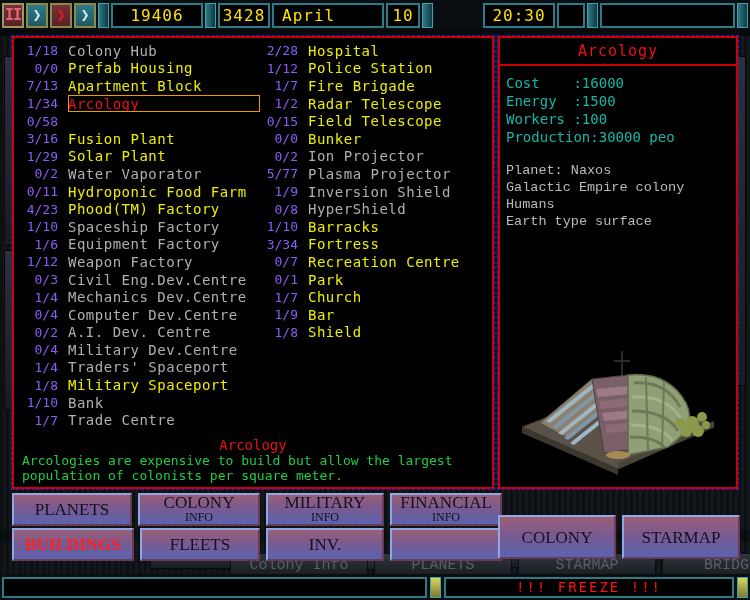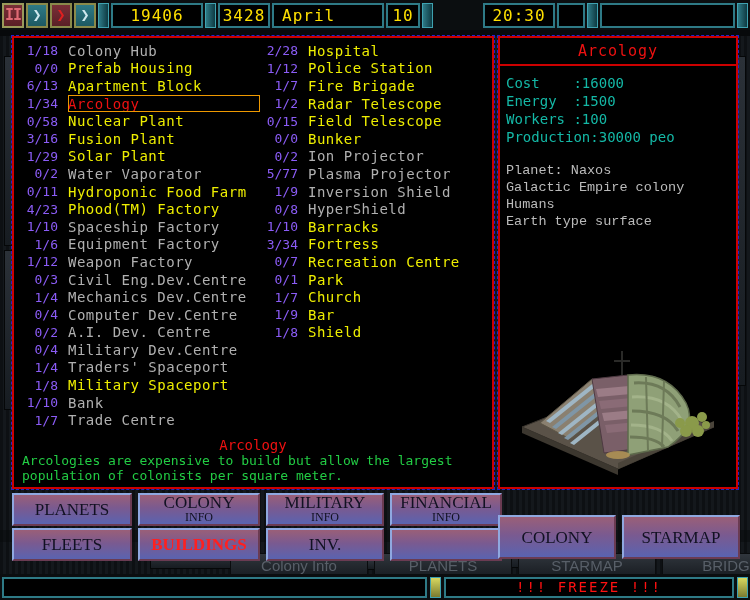--- a/index.html
+++ b/index.html
@@ -240,21 +240,21 @@
   .b-colony  { width: 118px; height: 44px; }
   .b-starmap { width: 118px; height: 44px; }
 
   
   .ghost-row { position: absolute; left: 230px; top: 553px; display: flex; gap: 6px; }
   .ghost-btn {
     width: 138px; height: 24px;
     background: linear-gradient(180deg,#30363d,#191d22);
     border: 1px solid #0a0c0e;
     color: #585f68;
-    font-family: Liberation Sans, sans-serif;
+    font-family: Liberation Mono, monospace;
     font-size: 15px;
     display:flex; align-items:center; justify-content:center;
   }
 
   
   .statusbar {
     position: absolute;
     left: 0; bottom: 0;
     width: 750px; height: 26px;
     background: #0b0e10;
@@ -319,31 +319,30 @@
       <div class="col col-a" id="col-a">
           <div class="row">
             <span class="cnt">1/18</span>
             <span class="bname grey">Colony Hub</span>
           </div>
           <div class="row">
             <span class="cnt">0/0</span>
             <span class="bname yellow">Prefab Housing</span>
           </div>
           <div class="row">
-            <span class="cnt">6/13</span>
+            <span class="cnt">7/13</span>
             <span class="bname yellow">Apartment Block</span>
           </div>
           <div class="row selected">
             <span class="cnt">1/34</span>
             <span class="bname sel">Arcology</span>
             <span class="selbox"></span>
           </div>
           <div class="row">
             <span class="cnt">0/58</span>
-            <span class="bname yellow">Nuclear Plant</span>
           </div>
           <div class="row">
             <span class="cnt">3/16</span>
             <span class="bname yellow">Fusion Plant</span>
           </div>
           <div class="row">
             <span class="cnt">1/29</span>
             <span class="bname yellow">Solar Plant</span>
           </div>
           <div class="row">
@@ -570,25 +569,25 @@
     <span>MILITARY</span>
     <span class="l2">INFO</span>
   </div>
   <div class="gbtn b-fininfo">
     <span>FINANCIAL</span>
     <span class="l2">INFO</span>
   </div>
 </div>
 
 <div class="btnrow row2">
+  <div class="gbtn b-buildings active">
+    <span>BUILDINGS</span>
+  </div>
   <div class="gbtn b-fleets">
     <span>FLEETS</span>
-  </div>
-  <div class="gbtn b-buildings active">
-    <span>BUILDINGS</span>
   </div>
   <div class="gbtn b-inv">
     <span>INV.</span>
   </div>
   <div class="gbtn b-empty">
     <span></span>
   </div>
 </div>
 
 <div class="rightbtns">

